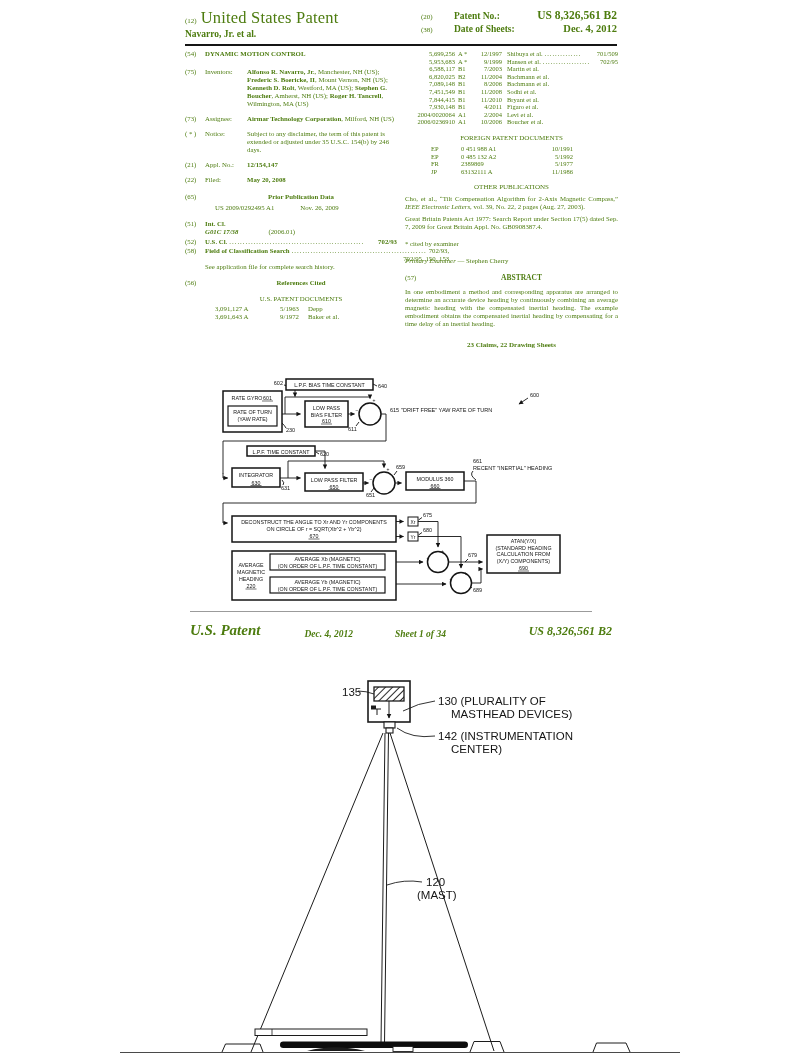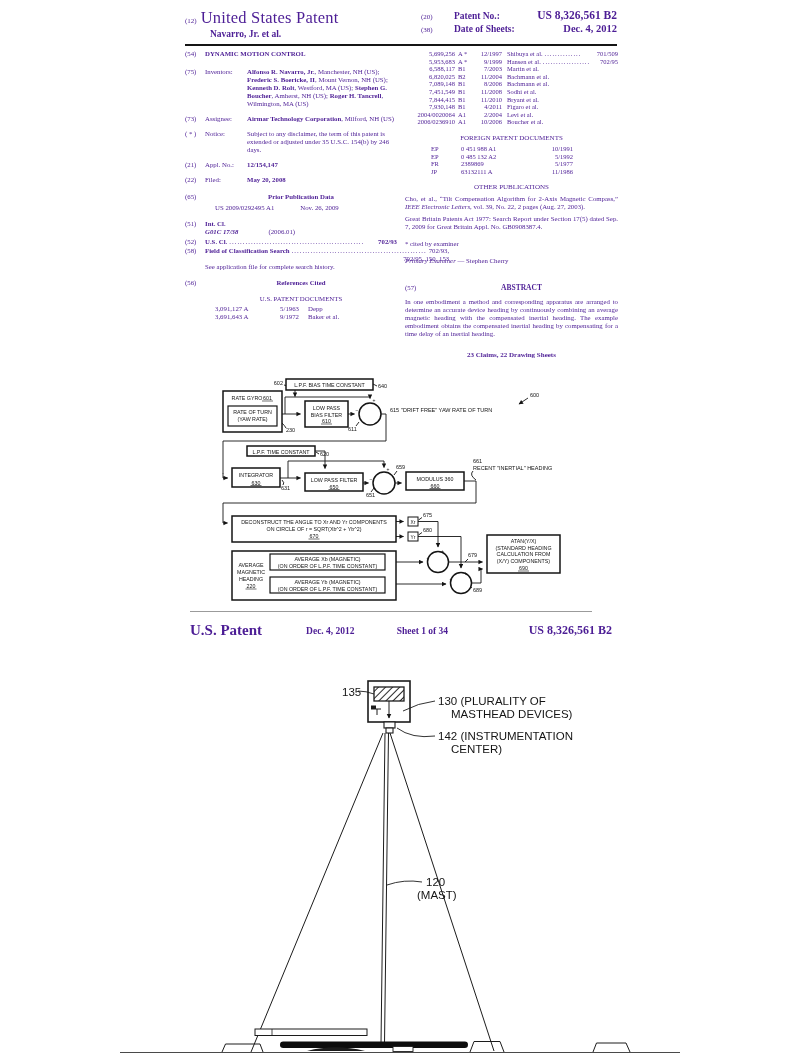--- a/index.html
+++ b/index.html
@@ -1,26 +1,26 @@
 <!DOCTYPE html>
 <html><head>
 <meta charset="utf-8">
 <style>
   html,body{margin:0;padding:0;background:#fff;}
-  .canvas{position:relative;width:760px;height:1060px;background:#ffffff;color:#4c1d95;
+  .canvas{position:relative;width:760px;height:1060px;background:#ffffff;color:#4d7c0f;
           font-family:"Liberation Serif",serif;overflow:hidden;}
   .b{font-weight:bold;} .i{font-style:italic;} .bi{font-weight:bold;font-style:italic;}
 
   
   .p1-header{position:absolute;left:185px;top:8px;width:432px;display:flex;
              justify-content:space-between;padding-bottom:5px;border-bottom:2px solid #151515;}
   .ph-titlerow{display:flex;align-items:baseline;}
   .tag12{font-size:7px;margin-right:4px;}
   .ptitle{font-size:16.5px;font-weight:normal;letter-spacing:.2px;}
-  .pauthors{font-size:9.5px;font-weight:bold;margin-left:25px;margin-top:1px;}
+  .pauthors{font-size:9.5px;font-weight:bold;margin-top:1px;}
   .ph-right{padding-top:2px;width:196px;}
   .ph-row{display:flex;align-items:baseline;line-height:11px;}
   .ptag{font-size:7px;margin-right:3px;width:14px;}
   .plabel{font-weight:bold;font-size:9.5px;margin-left:16px;}
   .pval1{font-weight:bold;font-size:11.5px;margin-left:auto;}
   .pval2{font-weight:bold;font-size:10.5px;margin-left:auto;}
 
   
   .col-left{position:absolute;left:185px;top:50px;width:212px;font-size:6.8px;line-height:8px;}
   .col-right{position:absolute;left:405px;top:50px;width:213px;font-size:6.8px;line-height:8px;}
@@ -50,32 +50,32 @@
   .foreign .tc1{width:76px;}
   .foreign .tc2{width:36px;text-align:right;}
   .lefttbl{padding-left:10px;margin-top:2px;}
   .lefttbl .tc0{width:56px;}
   .lefttbl .tc1{width:28px;text-align:right;}
   .lefttbl .tc2{padding-left:9px;}
   .rc-h{text-align:center;font-size:7px;margin-top:8px;}
   .para{text-align:justify;margin-top:4px;}
   .cited{margin-top:9px;}
   .examiner{margin-top:9px;}
-  .abs-h{display:grid;grid-template-columns:20px 1fr;margin-top:19px;}
+  .abs-h{display:grid;grid-template-columns:20px 1fr;margin-top:9px;}
   .abs-h .center{font-weight:bold;font-size:7.5px;}
   .claims{text-align:center;font-weight:bold;margin-top:13px;font-size:7px;}
 
   
   .diagram{position:absolute;left:185px;top:373px;width:430px;height:235px;}
   .figure{position:absolute;left:120px;top:655px;width:560px;height:405px;}
   svg text{font-family:"Liberation Sans",sans-serif;fill:#141414;}
 
   
   .p2-sep{position:absolute;left:190px;top:611px;width:402px;border-top:1.5px solid #9b9b9b;}
-  .p2-header{position:absolute;left:190px;top:622px;width:422px;display:flex;align-items:center;}
+  .p2-header{position:absolute;left:190px;top:622px;width:422px;display:flex;align-items:flex-end;font-style:italic;}
   .p2-title{font-size:15px;font-weight:bold;}
   .p2-date{font-size:9.5px;font-weight:bold;margin-left:44px;}
   .p2-sheet{font-size:9.5px;font-weight:bold;margin-left:42px;}
   .p2-no{font-size:12px;font-weight:bold;margin-left:auto;}
 </style>
 </head>
 <body>
 
 <div class="canvas">
 

